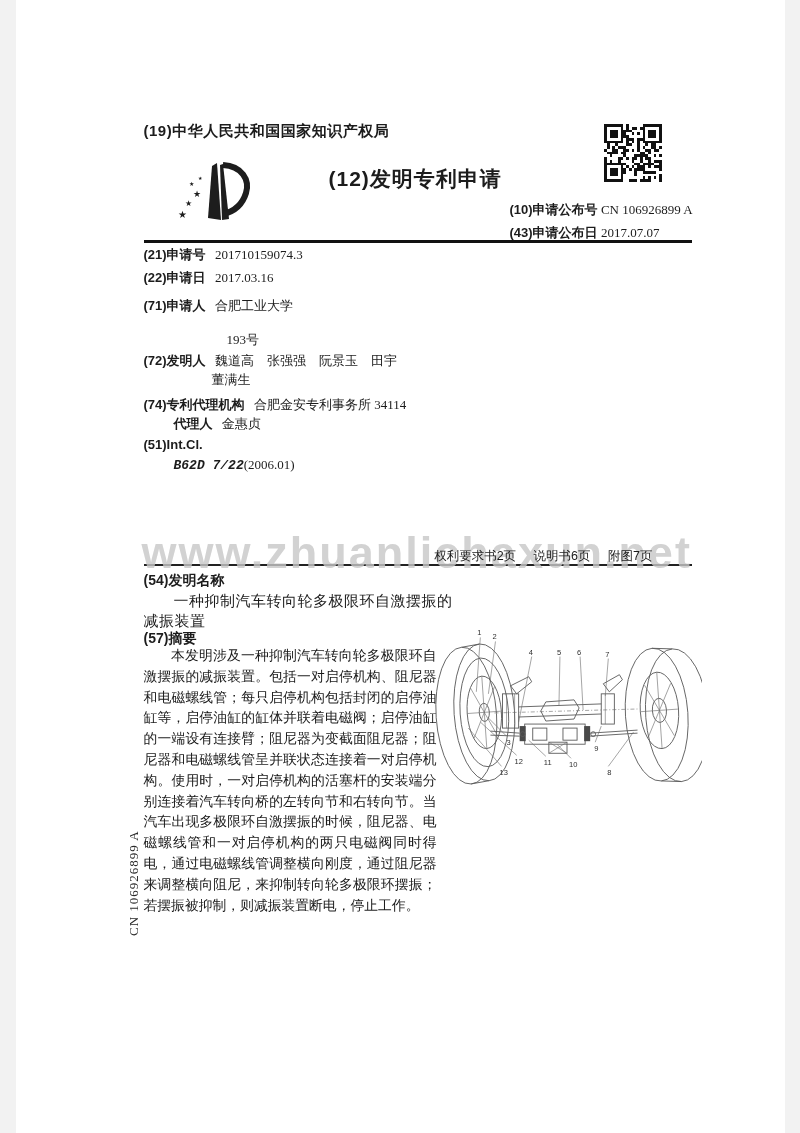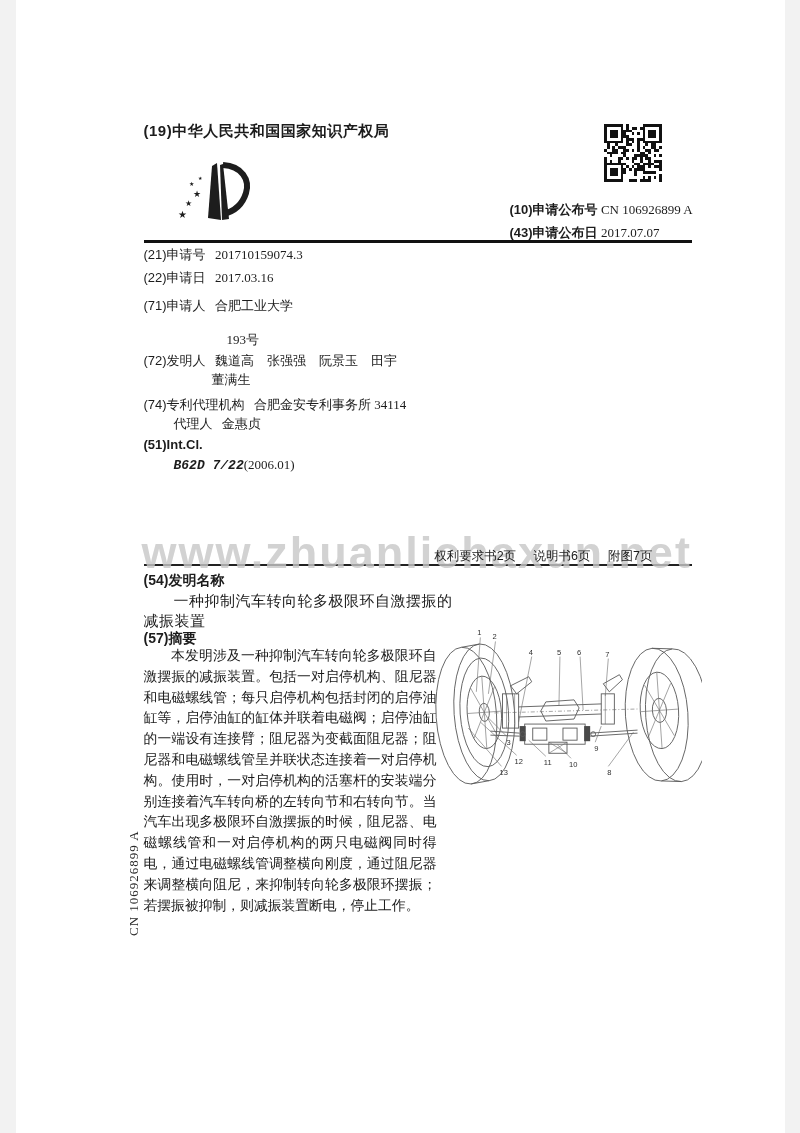--- a/index.html
+++ b/index.html
@@ -18,21 +18,21 @@
   .pub-line{font-size:13px;white-space:nowrap;}
   .pub-line .lbl{font-family:"Liberation Sans",sans-serif;font-weight:bold;}
   .pub-line .val{font-family:"Liberation Serif",serif;}
   .pub-no{left:494px;top:201px;}
   .pub-date{left:494px;top:224px;}
   .rule{background:#111;left:128px;width:548px;}
   .rule1{top:240px;height:3px;}
   .rule2{top:564px;height:2px;background:#222;}
   
   .bib-line{left:128px;font-size:13px;white-space:nowrap;}
-  .bib-line .lbl{font-family:"Liberation Sans",sans-serif;font-weight:normal;}
+  .bib-line .lbl{font-family:"Liberation Sans",sans-serif;font-weight:bold;}
   .bib-line .val{font-family:"Liberation Serif",serif;margin-left:6px;}
   .intcl-val{font-family:Liberation Mono, monospace;font-weight:bold;font-style:italic;}
   
   .watermark{
     left:126px;top:527px;width:585px;font-family:"Liberation Sans",sans-serif;
     font-size:45px;font-weight:bold;letter-spacing:2px;color:#c7c7c7;opacity:.8;
     white-space:nowrap;z-index:1;
   }
   .pages-info{right:132px;top:548px;font-size:12.5px;z-index:2;white-space:nowrap;}
   .pages-info span{margin-left:14px;}
@@ -71,20 +71,21 @@
         <text x="17" y="41" font-size="9">★</text>
         <text x="13" y="30" font-size="6">★</text>
         <text x="22" y="24" font-size="5">★</text>
         <polygon points="36,10 41,7 45,64 32,62"></polygon>
         <polygon points="44,9 47,8 53,63 46,64"></polygon>
       </g>
       <path d="M47,9 C66,10 74,24 70,37 C66,50 56,56 47,58" stroke="#1d1d1d" stroke-width="6" fill="none"></path>
     </svg>
   </div>
 
+  <div class="abs doc-type hei">(12)发明专利申请</div>
 
   <div class="abs qr-box">
     <svg id="qr-svg" viewBox="0 0 21 21" shape-rendering="crispEdges">
         <rect x="0" y="0" width="7" height="7" fill="#111"></rect>
         <rect x="1" y="1" width="5" height="5" fill="#fff"></rect>
         <rect x="2" y="2" width="3" height="3" fill="#111"></rect>
         <rect x="14" y="0" width="7" height="7" fill="#111"></rect>
         <rect x="15" y="1" width="5" height="5" fill="#fff"></rect>
         <rect x="16" y="2" width="3" height="3" fill="#111"></rect>
         <rect x="0" y="14" width="7" height="7" fill="#111"></rect>

